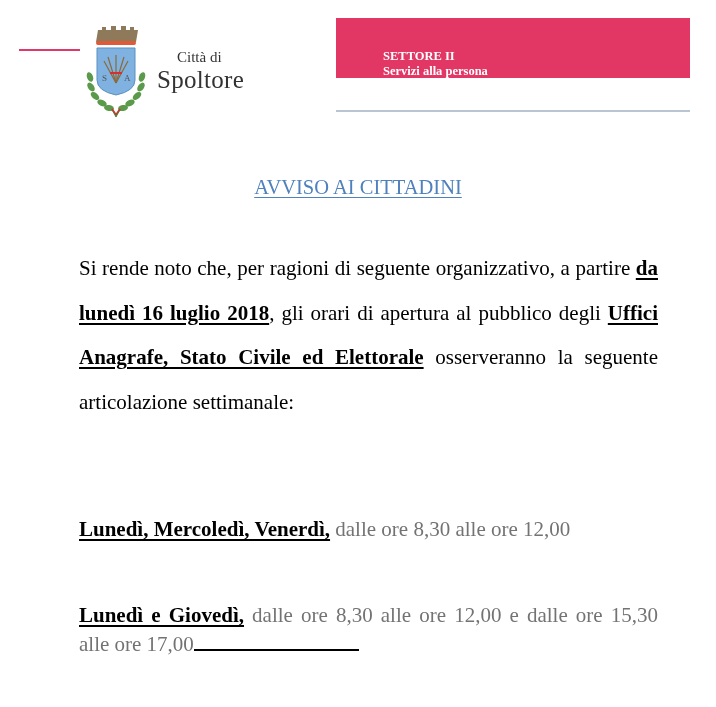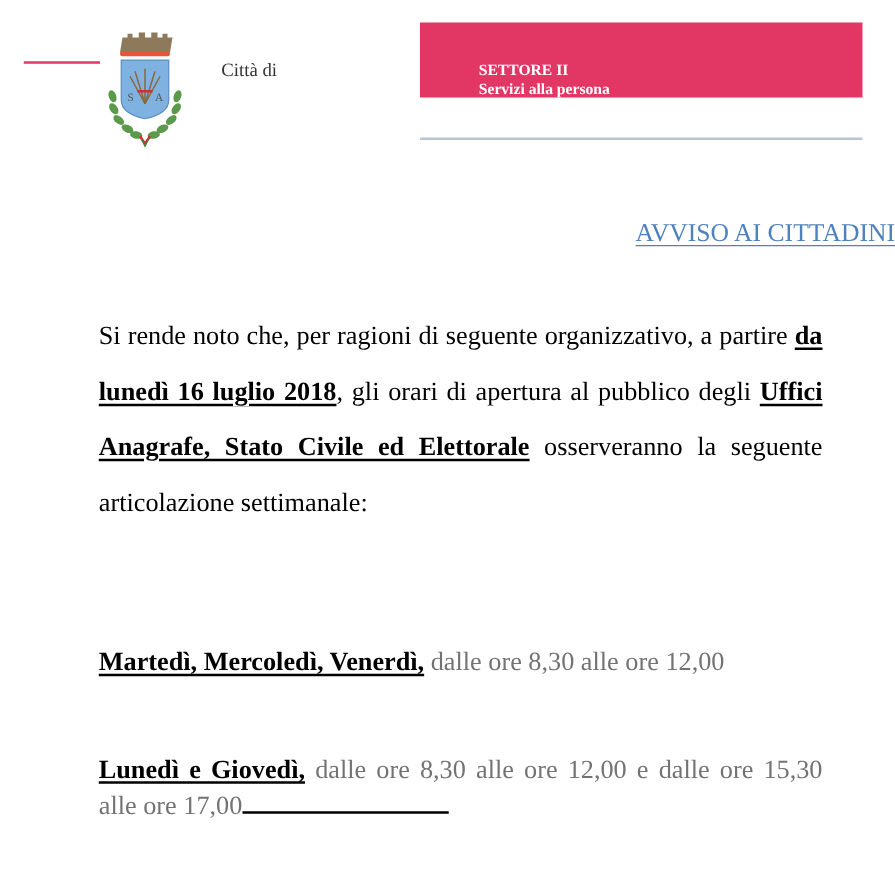--- a/index.html
+++ b/index.html
@@ -10,21 +10,21 @@
   .crest { position: absolute; left: 80px; top: 25px; width: 72px; height: 95px; }
 
   .city-name { position: absolute; left: 157px; top: 50px; line-height: 1; }
   .city-small { font-size: 15px; color: #333; display: block; margin-left: 20px; }
   .city-large { font-size: 25px; color: #333; display: block; margin-top: 2px; letter-spacing: 0.3px; }
 
   .sector-box { position: absolute; left: 336px; top: 18px; width: 354px; height: 60px; background: #e23765; }
   .sector-text { position: absolute; left: 47px; top: 31px; color: #fff; font-weight: bold; font-size: 12.5px; line-height: 15px; font-family: "Liberation Serif", serif; }
   .sector-underline { position: absolute; left: 336px; top: 110px; width: 354px; height: 2px; background: #b9c6d2; }
 
-  .notice-title { position: absolute; left: 0; width: 716px; top: 176px; text-align: right; font-size: 20.5px; color: #4f81bd; text-decoration: underline; text-decoration-thickness: 1px; text-underline-offset: 3px; }
+  .notice-title { position: absolute; left: 0; width: 716px; top: 176px; text-align: center; font-size: 20.5px; color: #4f81bd; text-decoration: underline; text-decoration-thickness: 1px; text-underline-offset: 3px; }
 
   .body-para { position: absolute; left: 79px; top: 246px; width: 579px; font-size: 21px; line-height: 44.5px; text-align: justify; text-align-last: left; font-family: "Liberation Serif", serif; }
   .body-para b { text-decoration: underline; text-decoration-thickness: 2px; text-underline-offset: 3px; }
 
   .schedule { position: absolute; left: 79px; width: 579px; font-size: 21px; line-height: 29px; text-align: justify; text-align-last: left; }
   .schedule .days { font-weight: bold; text-decoration: underline; text-decoration-thickness: 2px; text-underline-offset: 3px; }
   .schedule .hours { color: #737373; text-decoration-thickness: 2px; text-underline-offset: 3px; }
   .schedule .tail-line { display: inline-block; width: 165px; border-bottom: 2px solid #000; height: 18px; vertical-align: baseline; }
   .sched-1 { top: 515px; }
   .sched-2 { top: 601px; }
@@ -63,29 +63,30 @@
     <ellipse cx="57" cy="71" rx="3" ry="5" transform="rotate(50 57 71)"></ellipse>
     <ellipse cx="50" cy="78" rx="3" ry="5" transform="rotate(65 50 78)"></ellipse>
     <ellipse cx="43" cy="83" rx="3" ry="5" transform="rotate(80 43 83)"></ellipse>
   </g>
   <path d="M32 84 L36 90 L40 84" stroke="#d43030" stroke-width="2" fill="none"></path>
   <path d="M33 86 L36 92 L39 86" stroke="#3a8a3a" stroke-width="1" fill="none"></path>
 </svg>
 
 <div class="city-name">
   <span class="city-small">Città di</span>
+  <span class="city-large">Spoltore</span>
 </div>
 
 <div class="sector-box">
   <div class="sector-text">
     <div>SETTORE II</div>
     <div>Servizi alla persona</div>
   </div>
 </div>
 <div class="sector-underline"></div>
 
 <div class="notice-title">AVVISO AI CITTADINI</div>
 
 <div class="body-para"><span>Si rende noto che, per ragioni di seguente organizzativo, a partire </span><b>da lunedì 16 luglio 2018</b><span>, gli orari di apertura al pubblico degli </span><b>Uffici Anagrafe, Stato Civile ed Elettorale</b><span> osserveranno la seguente articolazione settimanale:</span></div>
 
-<div class="schedule sched-1"><span class="days">Martedì, Mercoledì, Venerdì,</span><span class="hours"> dalle ore 8,30 alle ore 12,00</span></div>
+<div class="schedule sched-1"><span class="days">Lunedì, Mercoledì, Venerdì,</span><span class="hours"> dalle ore 8,30 alle ore 12,00</span></div>
 
 <div class="schedule sched-2"><span class="days">Lunedì e Giovedì,</span><span class="hours"> dalle ore 8,30 alle ore 12,00 e dalle ore 15,30 alle ore 17,00</span><span class="tail-line"></span></div>
 
 </body></html>

